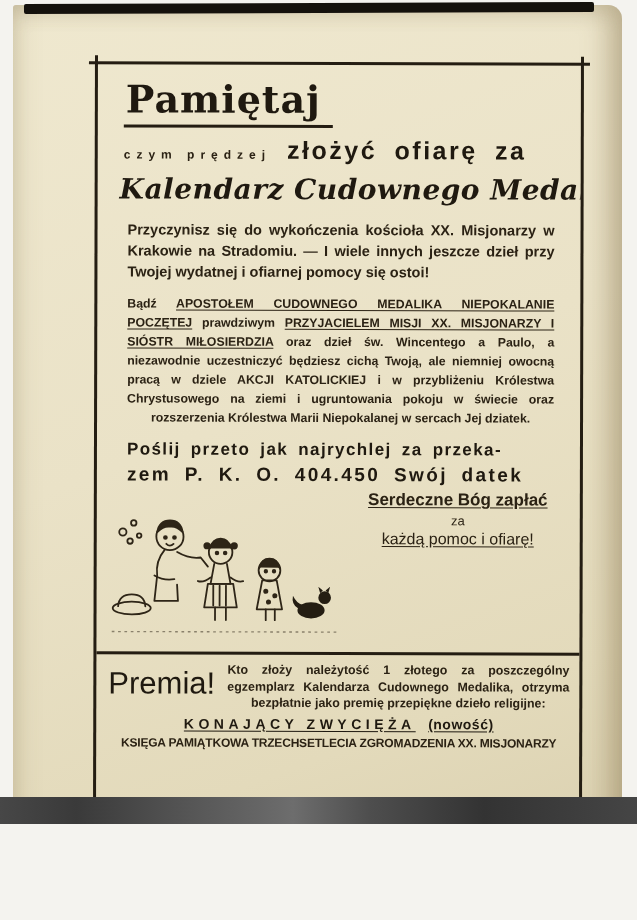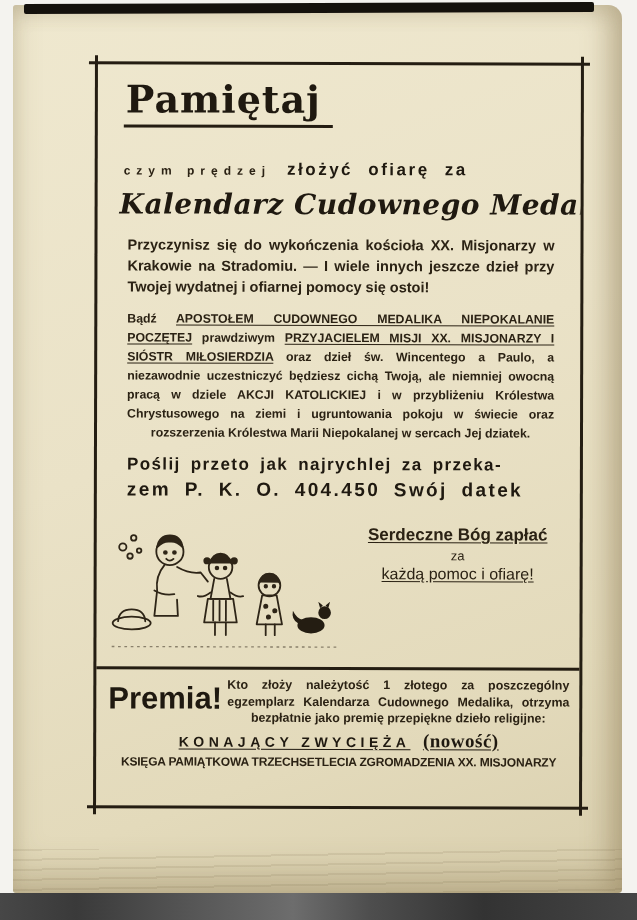--- a/index.html
+++ b/index.html
@@ -1,21 +1,21 @@
 <!DOCTYPE html>
 <html><head>
 <meta charset="utf-8">
 <style>
   html, body { margin: 0; padding: 0; background: #f4f3ef; }
   body {
     width: 637px; height: 920px;
     font-family: "Liberation Sans", sans-serif;
     -webkit-font-smoothing: antialiased;
   }
-  .stage { position: relative; width: 637px; height: 920px; overflow: hidden; }
+  .stage { position: relative; width: 637px; height: 824px; overflow: hidden; }
 
   
   .top-band {
     position: absolute; left: 24px; top: 3px; width: 570px; height: 10px;
     background: #14110c; border-radius: 2px; transform: rotate(-0.2deg); z-index: 3;
   }
   .bottom-band {
     position: absolute; left: 0; bottom: 0; width: 637px; height: 27px; z-index: 3;
     background: linear-gradient(90deg,#474747 0%,#3a3a3a 12%,#565656 30%,#6d6d6d 46%,#4e4e4e 58%,#333 76%,#454545 100%);
   }
@@ -43,21 +43,21 @@
   .fl.r { top: -6px; bottom: -6px; right: 0; width: 3px; }
   .content { position: absolute; inset: 3px; overflow: hidden; color: #2b2214; }
 
   .remember {
     font-family: "DejaVu Serif", serif; font-weight: 700; font-size: 38px;
     display: inline-block; margin: 12px 0 0 26px; padding: 0 12px 3px 2px;
     border-bottom: 3px solid #241d12; letter-spacing: 1px; color: #1f1910;
   }
   .lead-row { margin: 8px 0 0 26px; display: flex; align-items: baseline; gap: 16px; white-space: nowrap; }
   .lead-small { font-size: 12px; font-weight: 700; letter-spacing: 6px; }
-  .lead-large { font-size: 17px; font-weight: 700; letter-spacing: 2.5px; word-spacing: 8px; color: #1f1910; margin-top: 24px; }
+  .lead-large { font-size: 25px; font-weight: 700; letter-spacing: 2.5px; word-spacing: 8px; color: #1f1910; }
   .cal-title {
     margin: 8px 0 0 22px; font-family: "DejaVu Serif", serif; font-style: italic;
     font-weight: 700; font-size: 28px; letter-spacing: 0.5px; white-space: nowrap; color: #1f1910;
   }
 
   .intro { margin: 14px 26px 0 30px; font-size: 14.5px; font-weight: 700; line-height: 1.45; text-align: justify; }
 
   .apostle {
     margin: 12px 26px 0 30px; font-size: 12.3px; font-weight: 700;
     line-height: 1.55; text-align: justify; text-align-last: center;
@@ -66,37 +66,37 @@
 
   .appeal { margin: 12px 0 0 30px; white-space: nowrap; color: #1f1910; }
   .appeal-l1 { font-size: 17px; font-weight: 700; letter-spacing: 1.4px; word-spacing: 4px; }
   .appeal-l2 { font-size: 19px; font-weight: 700; letter-spacing: 2.4px; word-spacing: 6px; margin-top: 4px; }
 
   .mid { display: flex; margin: 4px 14px 0 8px; }
   .illo { flex: none; margin-top: 6px; }
   .mid-right { width: 216px; margin-left: auto; }
   .preline { white-space: pre-line; }
   .motto { margin-top: 4px; font-size: 14.5px; font-weight: 700; line-height: 1.45; }
-  .thanks { margin-top: 20px; text-align: center; }
+  .thanks { margin-top: 0; text-align: center; }
   .t1 { font-size: 17px; font-weight: 700; }
   .t2 { font-size: 13px; font-weight: 400; margin-top: 3px; }
   .t3 { font-size: 16px; font-weight: 400; margin-top: 2px; }
 
   .divider { border-top: 3px solid #241d12; margin: 6px -3px 0 -3px; }
 
   .premium { padding: 5px 10px 0 12px; }
   .prem-row { display: flex; align-items: flex-start; }
-  .prem-head { font-size: 31px; font-weight: 700; margin-top: 6px; flex: none; color: #1f1910; text-align: right; }
+  .prem-head { font-size: 31px; font-weight: 400; margin-top: 6px; flex: none; color: #1f1910; text-align: right; }
   .prem-intro {
     width: 342px; margin: 2px 0 0 auto; font-size: 12.4px; font-weight: 700;
     line-height: 1.32; text-align: justify; text-align-last: center;
   }
   .book-line { text-align: center; margin-top: 3px; white-space: nowrap; color: #1f1910; }
   .book-title { font-size: 14px; font-weight: 700; letter-spacing: 4.5px; }
-  .book-tag { font-size: 19px; font-weight: 700; margin-left: 8px; letter-spacing: 0.5px; font-family: Liberation Serif, serif; }
+  .book-tag { font-size: 14px; font-weight: 700; margin-left: 8px; letter-spacing: 0.5px; }
   .spread { margin-top: 5px; font-size: 12.8px; font-weight: 700; line-height: 1.32; white-space: pre; letter-spacing: -0.2px; }
   .book2 { margin-top: 3px; font-size: 12px; font-weight: 700; text-align: center; letter-spacing: -0.2px; white-space: nowrap; }
 </style>
 </head>
 <body>
 
 <div class="stage">
   <div class="top-band"></div>
 
   <div class="paper">

